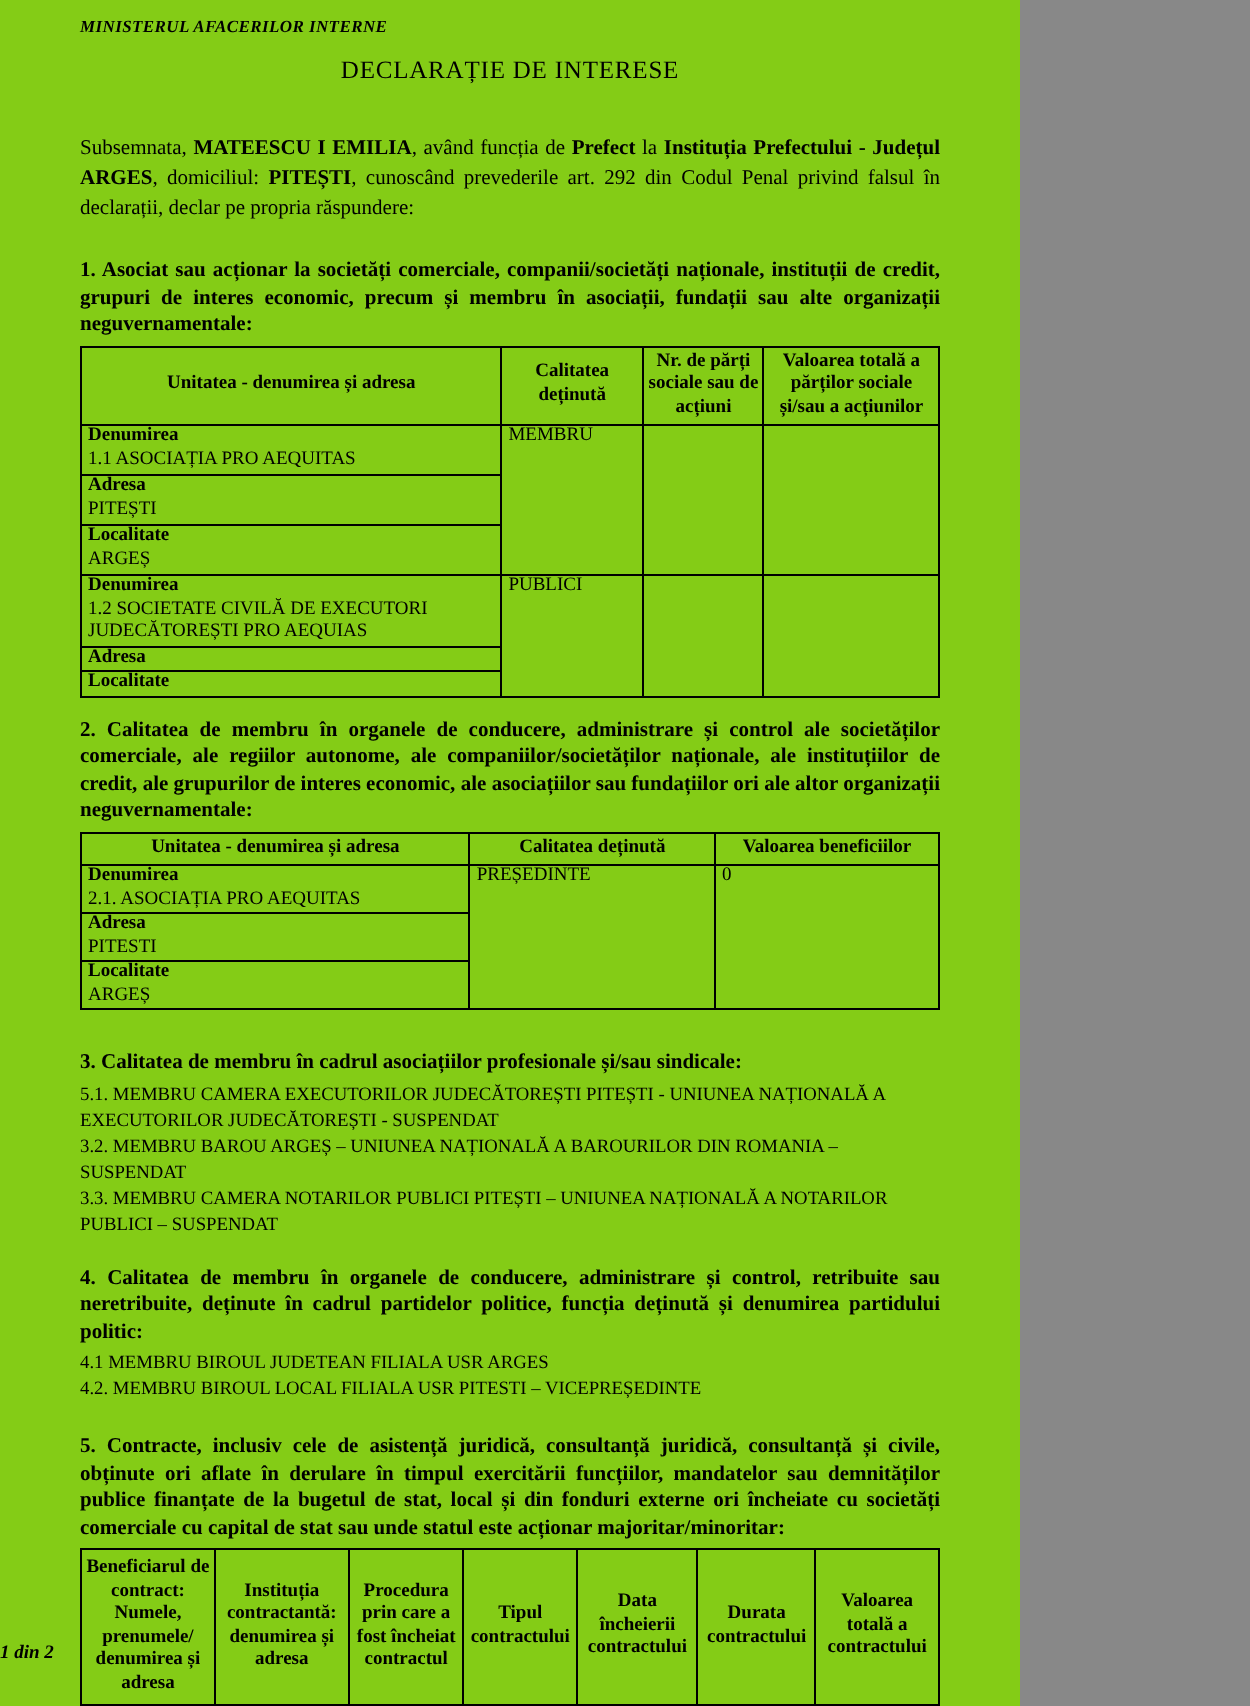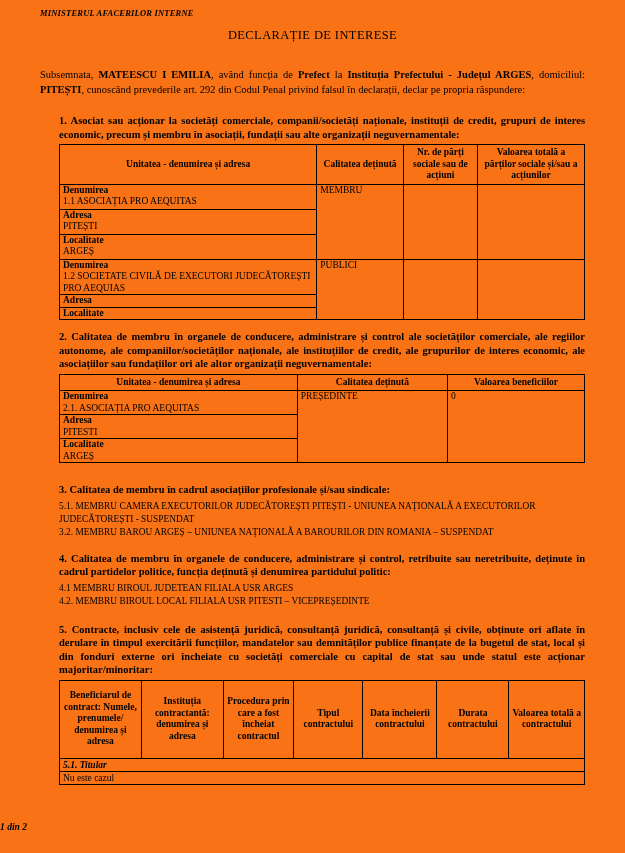--- a/index.html
+++ b/index.html
@@ -1,26 +1,26 @@
 <!DOCTYPE html>
 <html><head>
 <meta charset="utf-8">
 <style>
   html,body{margin:0;padding:0;background:#888;}
   .page{
-    width:625px;height:853px;background:#f97316;box-sizing:border-box;
+    width:510px;height:853px;background:#84cc16;box-sizing:border-box;
     position:relative;padding:8px 40px 0 40px;color:#000;
     font-family:"Liberation Serif", serif;
     overflow:hidden;
   }
   .ministry{font-size:8.5px;font-weight:bold;font-style:italic;letter-spacing:.2px;margin:0 0 10px 0;}
   .doc-title{font-size:12.5px;font-weight:normal;text-align:center;letter-spacing:.4px;margin:0 0 24px 0;}
   .intro{font-size:10.5px;line-height:15px;text-align:justify;margin:0 0 17px 0;}
   .b{font-weight:bold;}
-  .section{margin-top:0;margin-left:19px;}
+  .section{margin-top:0;}
   .sec-heading{font-size:10.5px;font-weight:bold;line-height:13.5px;text-align:justify;margin:0 0 3px 0;}
   .s1{margin-top:0;}
   .s2{margin-top:10px;}
   .s3{margin-top:20px;}
   .s4{margin-top:13px;}
   .s5{margin-top:15px;}
   .plain-item{font-size:9.4px;line-height:13px;}
   table{border-collapse:collapse;width:100%;table-layout:fixed;}
   td,th{border:1px solid #000;padding:0 3px;vertical-align:top;font-size:9.5px;line-height:11.5px;word-wrap:break-word;}
   th{font-weight:bold;text-align:center;vertical-align:middle;padding:2px 2px;}
@@ -145,20 +145,21 @@
           </td>
         </tr>
       </tbody>
     </table>
   </div>
 
   <div class="section s3">
     <div class="sec-heading">3. Calitatea de membru în cadrul asociațiilor profesionale și/sau sindicale:</div>
     <div class="plain-item">5.1. MEMBRU CAMERA EXECUTORILOR JUDECĂTOREȘTI PITEȘTI - UNIUNEA NAȚIONALĂ A EXECUTORILOR JUDECĂTOREȘTI - SUSPENDAT</div>
     <div class="plain-item">3.2. MEMBRU BAROU ARGEȘ – UNIUNEA NAȚIONALĂ A BAROURILOR DIN ROMANIA – SUSPENDAT</div>
+    <div class="plain-item">3.3. MEMBRU CAMERA NOTARILOR PUBLICI PITEȘTI – UNIUNEA NAȚIONALĂ A NOTARILOR PUBLICI – SUSPENDAT</div>
   </div>
 
   <div class="section s4">
     <div class="sec-heading">4. Calitatea de membru în organele de conducere, administrare și control, retribuite sau neretribuite, deținute în cadrul partidelor politice, funcția deținută și denumirea partidului politic:</div>
     <div class="plain-item">4.1 MEMBRU BIROUL JUDETEAN FILIALA USR ARGES</div>
     <div class="plain-item">4.2. MEMBRU BIROUL LOCAL FILIALA USR PITESTI – VICEPREȘEDINTE</div>
   </div>
 
   <div class="section s5">
     <div class="sec-heading">5. Contracte, inclusiv cele de asistență juridică, consultanță juridică, consultanță și civile, obținute ori aflate în derulare în timpul exercitării funcțiilor, mandatelor sau demnităților publice finanțate de la bugetul de stat, local și din fonduri externe ori încheiate cu societăți comerciale cu capital de stat sau unde statul este acționar majoritar/minoritar:</div>

